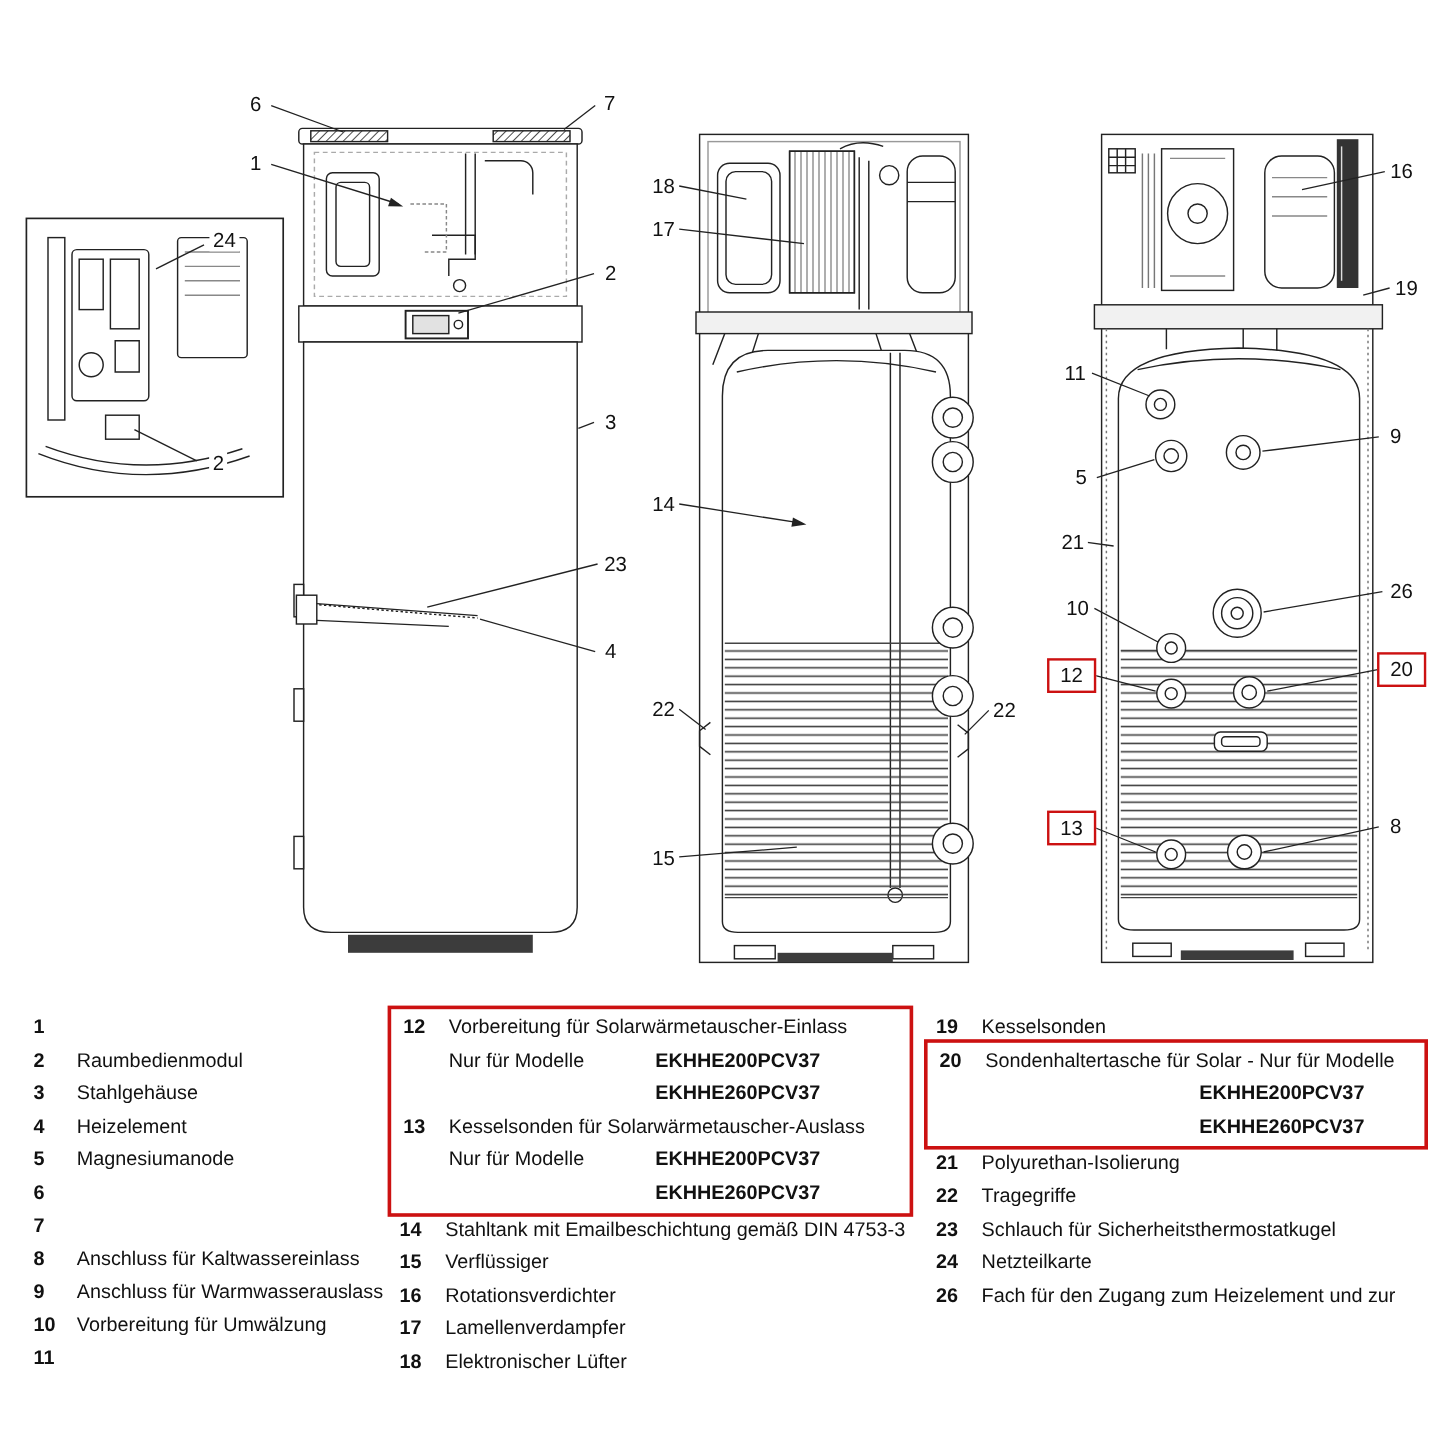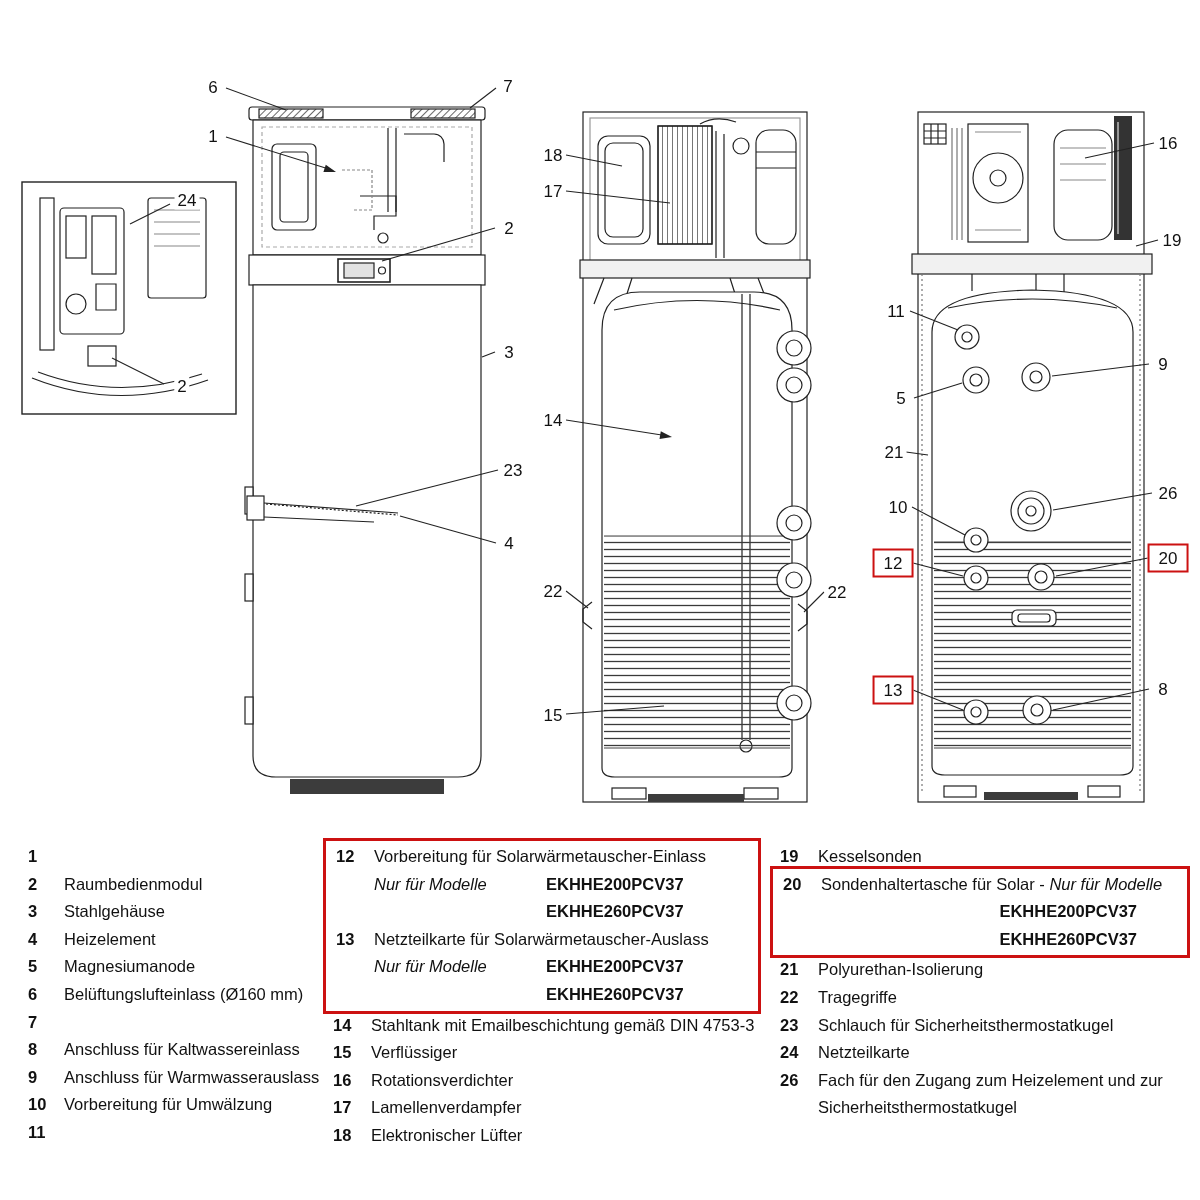--- a/index.html
+++ b/index.html
@@ -21,21 +21,21 @@
   .leg-col { position:absolute; top:0; }
   .leg-col.col1 { left:28px;  width:302px; }
   .leg-col.col2 { left:333px; width:430px; }
   .leg-col.col3 { left:780px; width:412px; }
   .leg-item { display:flex; }
   .leg-num { font-weight:bold; flex:0 0 38px; }
   .col1 .leg-num { flex-basis:36px; }
   .leg-text { flex:1; min-width:0; }
   .leg-line { white-space:nowrap; }
   .leg-line.right { text-align:right; padding-right:50px; }
-  .seg.i { font-style:italic; }
+  .seg.i { }
   .seg.b { font-weight:bold; }
   .seg.gap { display:inline-block; min-width:172px; }
   .red-group { border:3px solid #cc1111;
                margin:-5px 2px -2px -10px; padding:2px 0 2px 10px; }
 </style>
 </head>
 <body>
 
 <div class="page">
 
@@ -278,23 +278,20 @@
           </div>
         </div>
         <div class="leg-item">
           <div class="leg-num">5</div>
           <div class="leg-text">
             <div class="leg-line"><span class="seg">Magnesiumanode</span></div>
           </div>
         </div>
         <div class="leg-item">
           <div class="leg-num">6</div>
-          <div class="leg-text">
-            <div class="leg-line"><span class="seg">Belüftungslufteinlass (Ø160 mm)</span></div>
-          </div>
         </div>
         <div class="leg-item">
           <div class="leg-num">7</div>
         </div>
         <div class="leg-item">
           <div class="leg-num">8</div>
           <div class="leg-text">
             <div class="leg-line"><span class="seg">Anschluss für Kaltwassereinlass</span></div>
           </div>
         </div>
@@ -320,21 +317,21 @@
             <div class="leg-num">12</div>
             <div class="leg-text">
               <div class="leg-line"><span class="seg">Vorbereitung für Solarwärmetauscher-Einlass</span></div>
               <div class="leg-line"><span class="seg i gap">Nur für Modelle</span><span class="seg b">EKHHE200PCV37</span></div>
               <div class="leg-line"><span class="seg gap"></span><span class="seg b">EKHHE260PCV37</span></div>
             </div>
           </div>
           <div class="leg-item">
             <div class="leg-num">13</div>
             <div class="leg-text">
-              <div class="leg-line"><span class="seg">Netzteilkarte für Solarwärmetauscher-Auslass</span></div>
+              <div class="leg-line"><span class="seg">Kesselsonden für Solarwärmetauscher-Auslass</span></div>
               <div class="leg-line"><span class="seg i gap">Nur für Modelle</span><span class="seg b">EKHHE200PCV37</span></div>
               <div class="leg-line"><span class="seg gap"></span><span class="seg b">EKHHE260PCV37</span></div>
             </div>
           </div>
         </div>
         <div class="leg-item">
           <div class="leg-num">14</div>
           <div class="leg-text">
             <div class="leg-line"><span class="seg">Stahltank mit Emailbeschichtung gemäß DIN 4753-3</span></div>
           </div>
@@ -402,19 +399,18 @@
         <div class="leg-item">
           <div class="leg-num">24</div>
           <div class="leg-text">
             <div class="leg-line"><span class="seg">Netzteilkarte</span></div>
           </div>
         </div>
         <div class="leg-item">
           <div class="leg-num">26</div>
           <div class="leg-text">
             <div class="leg-line"><span class="seg">Fach für den Zugang zum Heizelement und zur</span></div>
-            <div class="leg-line"><span class="seg">Sicherheitsthermostatkugel</span></div>
           </div>
         </div>
       </div>
     </div>
 
 </div>
 
 </body></html>

